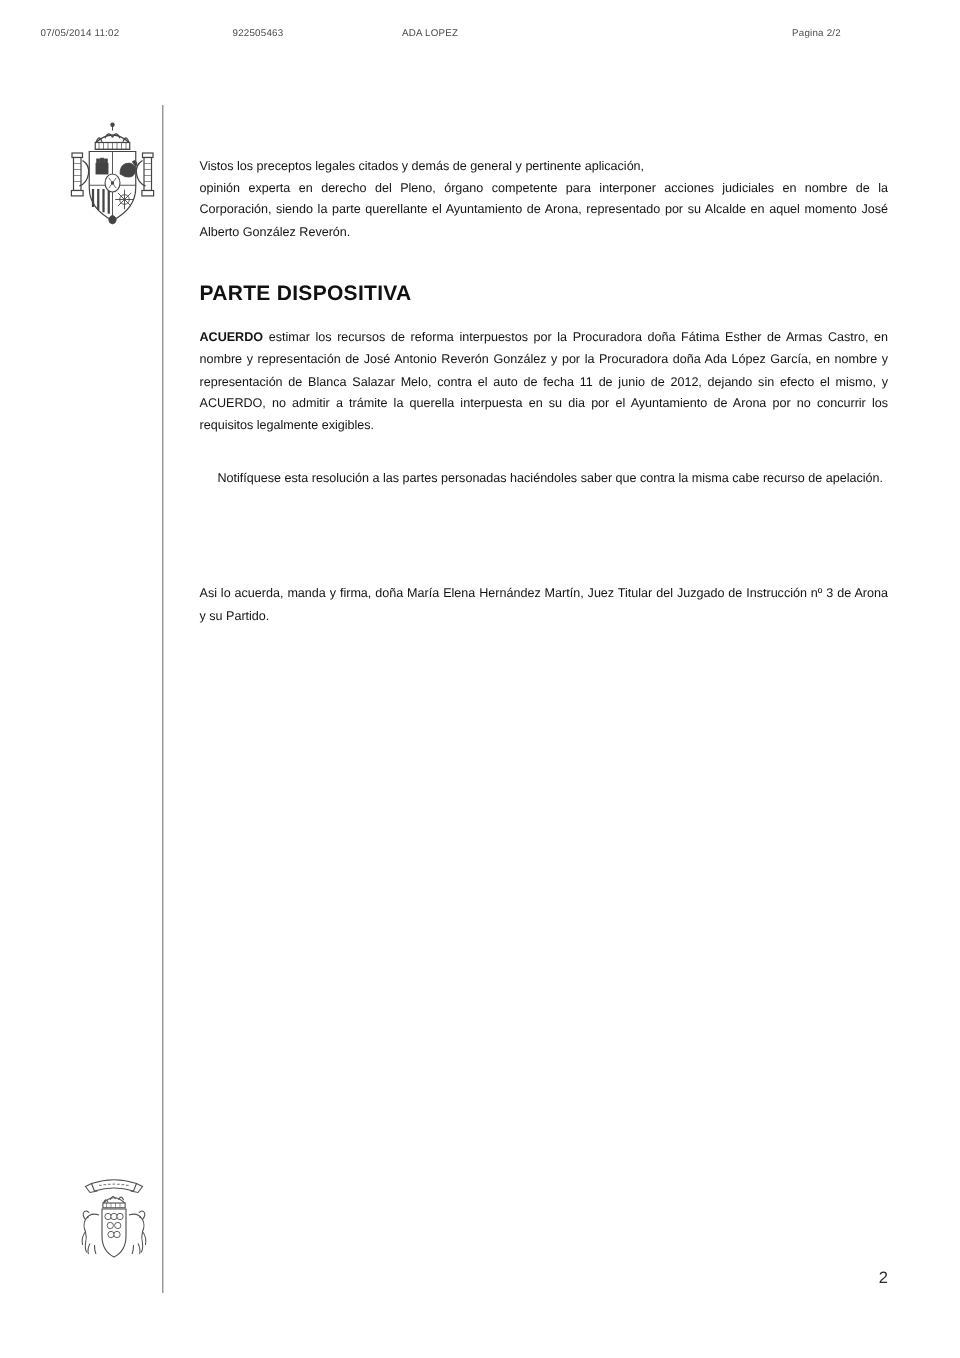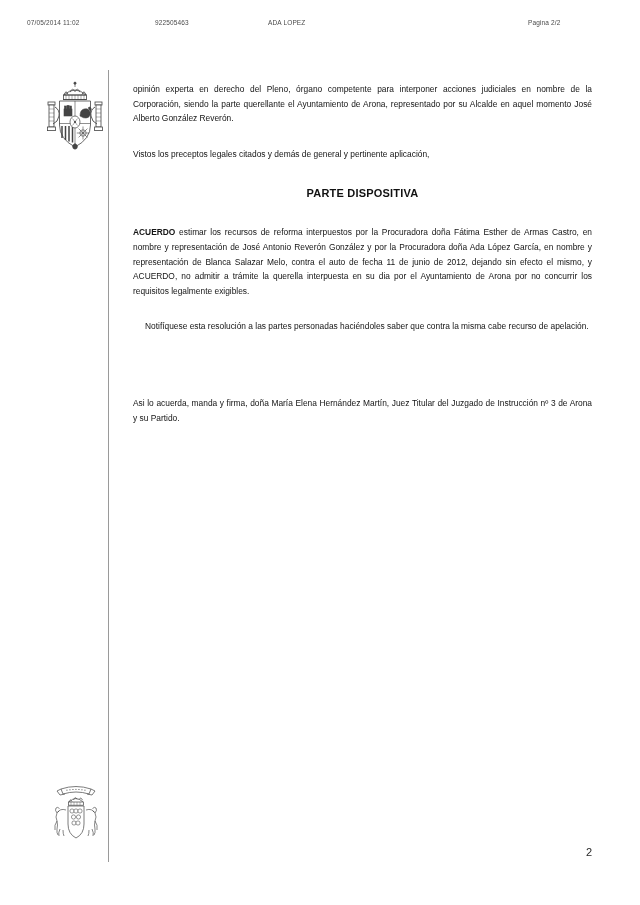--- a/index.html
+++ b/index.html
@@ -75,29 +75,29 @@
   }
   .para {
     font-size: 8.4px;
     line-height: 14.6px;
     text-align: justify;
     text-justify: inter-word;
     margin: 0;
     color: #141414;
   }
   .para.block-gap-1 { margin-top: 21px; }
-  .para.block-gap-2 { margin-top: 26px; }
+  .para.block-gap-2 { margin-top: 14px; }
   .para.block-gap-3 { margin-top: 21px; margin-left: 12px; }
   .para.block-gap-sign { margin-top: 62px; }
   .para.block-gap-dil { margin-top: 82px; }
 
   .heading {
-    font-size: 11px;
+    font-size: 14px;
     font-weight: bold;
-    text-align: center;
+    text-align: left;
     margin: 0;
     margin-top: 26px;
     letter-spacing: 0.2px;
     color: #111111;
   }
 
   strong { font-weight: bold; }
 
   
   .para { hyphens: none; }
@@ -226,24 +226,24 @@
         <path d="M45 49 q2 4 1 7 M42 50 q0 4 -1 6"></path>
         <path d="M48 41 q3 4 2 9"></path>
         <circle cx="46.5" cy="31.5" r="0.6" fill="#3a3a3a" stroke="none"></circle>
       </g>
     </g>
   </svg>
 </div>
 
 <div class="content">
 
+  <p class="para block-gap-1">Vistos los preceptos legales citados y demás de general y pertinente aplicación,</p>
+
   <p class="para">opinión experta en derecho del Pleno, órgano competente para interponer acciones judiciales en nombre de la Corporación, siendo la parte querellante el Ayuntamiento de Arona, representado por su Alcalde en aquel momento José Alberto González Reverón.</p>
 
-  <p class="para block-gap-1">Vistos los preceptos legales citados y demás de general y pertinente aplicación,</p>
-
   <p class="heading">PARTE DISPOSITIVA</p>
 
   <p class="para block-gap-2"><strong>ACUERDO</strong><span> estimar los recursos de reforma interpuestos por la Procuradora doña Fátima Esther de Armas Castro, en nombre y representación de José Antonio Reverón González y por la Procuradora doña Ada López García, en nombre y representación de Blanca Salazar Melo, contra el auto de fecha 11 de junio de 2012, dejando sin efecto el mismo, y ACUERDO, no admitir a trámite la querella  interpuesta en su dia por el Ayuntamiento de Arona por no concurrir los requisitos legalmente exigibles.</span></p>
 
   <p class="para block-gap-3">Notifíquese esta resolución a las partes personadas haciéndoles saber que contra la misma cabe recurso de apelación.</p>
 
   <p class="para block-gap-sign">Asi lo acuerda, manda y firma, doña María Elena Hernández Martín, Juez Titular del Juzgado de Instrucción nº 3 de Arona y su Partido.</p>
 
 
 </div>

